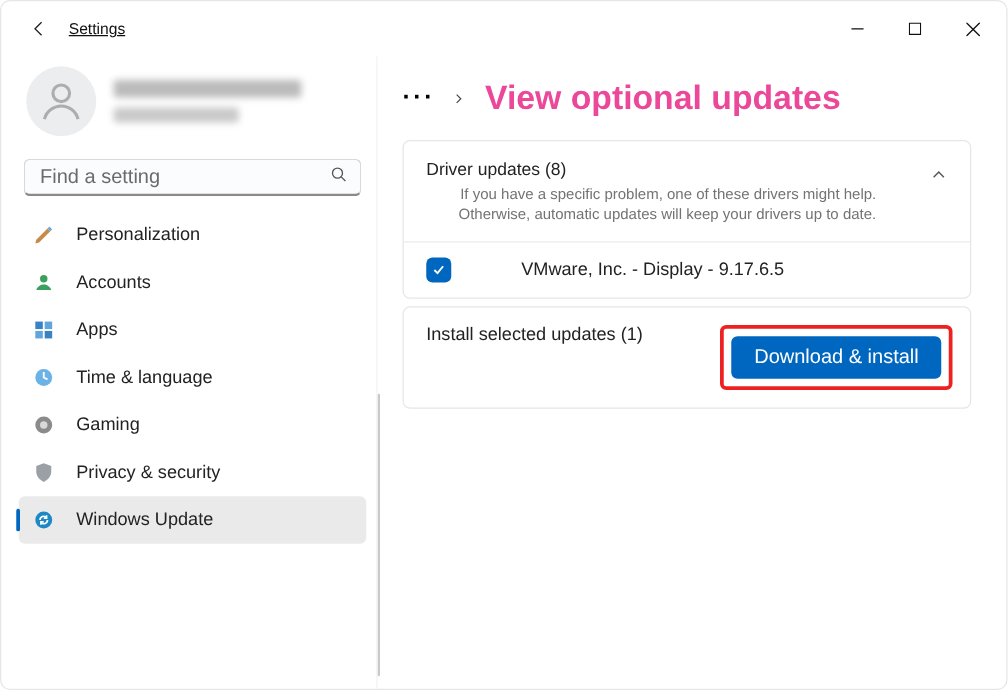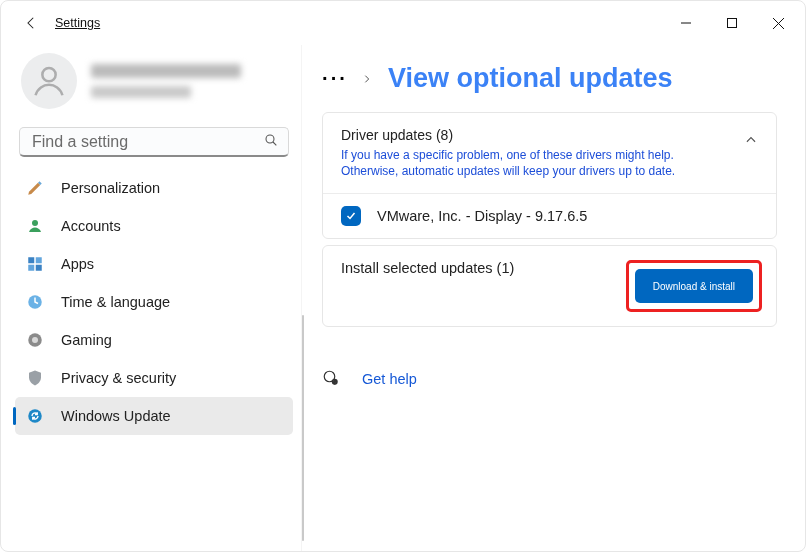--- a/index.html
+++ b/index.html
@@ -27,33 +27,33 @@
   .nav-item { height: 38px; display: flex; align-items: center; padding: 0 10px 0 10px; border-radius: 5px; font-size: 14.5px; color: #222; cursor: default; }
   .nav-item.active { background: #eaeaea; position: relative; align-items: center; }
   .nav-item.active::before { content: ""; position: absolute; left: -2px; width: 3px; height: 18px; background: #0067c0; border-radius: 2px; }
   .nav-item .ni-icon { width: 20px; height: 20px; margin-right: 16px; display: flex; align-items: center; justify-content: center; }
   
   .main { flex: 1; padding: 18px 28px 0 20px; border-left: 1px solid #f4f4f4; position: relative; overflow: hidden; }
   .scroll-ind { position: absolute; left: 0; top: 270px; bottom: 10px; width: 2px; background: #c9c9c9; border-radius: 2px; }
   .crumb-row { display: flex; align-items: center; margin-bottom: 18px; }
   .ellipsis { font-size: 20px; font-weight: 700; margin-right: 14px; letter-spacing:2px;}
   .crumb-ch { font-size: 14px; color: #444; margin-right: 16px; }
-  .page-title { font-size: 27px; font-weight: 600; color: #3b82f6; }
+  .page-title { font-size: 27px; font-weight: 600; color: #ec4899; }
   .card { border: 1px solid #e6e6e6; border-radius: 6px; margin-bottom: 6px; background: #fff; }
   .card-head { display: flex; padding: 14px 18px 14px 18px; align-items: flex-start; }
   .card-head .hd-left { flex: 1; }
   .card-head .hd-title { font-size: 14px; color: #222; margin-bottom: 4px; }
-  .card-head .hd-sub { font-size: 12px; color: #1d4ed8; line-height: 1.35; max-width: 360px; }
+  .card-head .hd-sub { font-size: 12px; color: #737373; line-height: 1.35; max-width: 360px; text-align: right; }
   .chev-up { width: 14px; height: 14px; margin-left: 10px; margin-top: 6px; }
-  .item-row { border-top: 1px solid #ececec; display: flex; align-items: center; padding: 12px 18px; font-size: 14.5px; color: #222; }
+  .item-row { border-top: 1px solid #ececec; display: flex; align-items: center; padding: 12px 18px; font-size: 14.5px; color: #222; gap: 40px; }
   .checkbox { width: 20px; height: 20px; border-radius: 5px; background: #0067c0; display: flex; align-items: center; justify-content: center; margin-right: 16px; }
   .action-card { border: 1px solid #e6e6e6; border-radius: 6px; margin-top: 6px; padding: 14px 14px 14px 18px; display: flex; align-items: flex-start; }
   .action-left { font-size: 14.5px; color: #222; flex: 1; }
   .highlight-box { border: 3px solid #ed2121; border-radius: 5px; padding: 6px; margin-left: auto; }
-  .primary-btn { background: #0067c0; color: #fff; border: none; border-radius: 5px; height: 34px; padding: 0 18px; font-size: 10px; }
+  .primary-btn { background: #0067c0; color: #fff; border: none; border-radius: 5px; height: 34px; padding: 0 18px; font-size: 16px; }
   .help-row { display: flex; align-items: center; margin-top: 42px; }
   .help-row .hicon { width: 20px; height: 20px; margin-right: 20px; }
   .help-row a { font-size: 14.5px; color: #1558d6; text-decoration: none; }
 </style>
 </head>
 <body>
 
 <div class="titlebar">
   <div class="back-arrow">
     <svg width="18" height="18" viewBox="0 0 24 24" fill="none" stroke="#222" stroke-width="1.4">
@@ -208,24 +208,14 @@
       </div>
     </div>
 
     <div class="action-card">
       <div class="action-left">Install selected updates (1)</div>
       <div class="highlight-box">
         <button class="primary-btn">Download &amp; install</button>
       </div>
     </div>
 
-    <div class="help-row">
-      <span class="hicon">
-        <svg width="18" height="18" viewBox="0 0 24 24" fill="none" stroke="#333" stroke-width="1.6">
-            <circle cx="10" cy="10" r="7"></circle>
-            <circle cx="17" cy="17" r="4" fill="#333" stroke="none"></circle>
-            <text x="17" y="20" font-size="6" fill="#fff" text-anchor="middle">?</text>
-          </svg>
-      </span>
-      <a href="#">Get help</a>
-    </div>
   </div>
 </div>
 
 </body></html>

